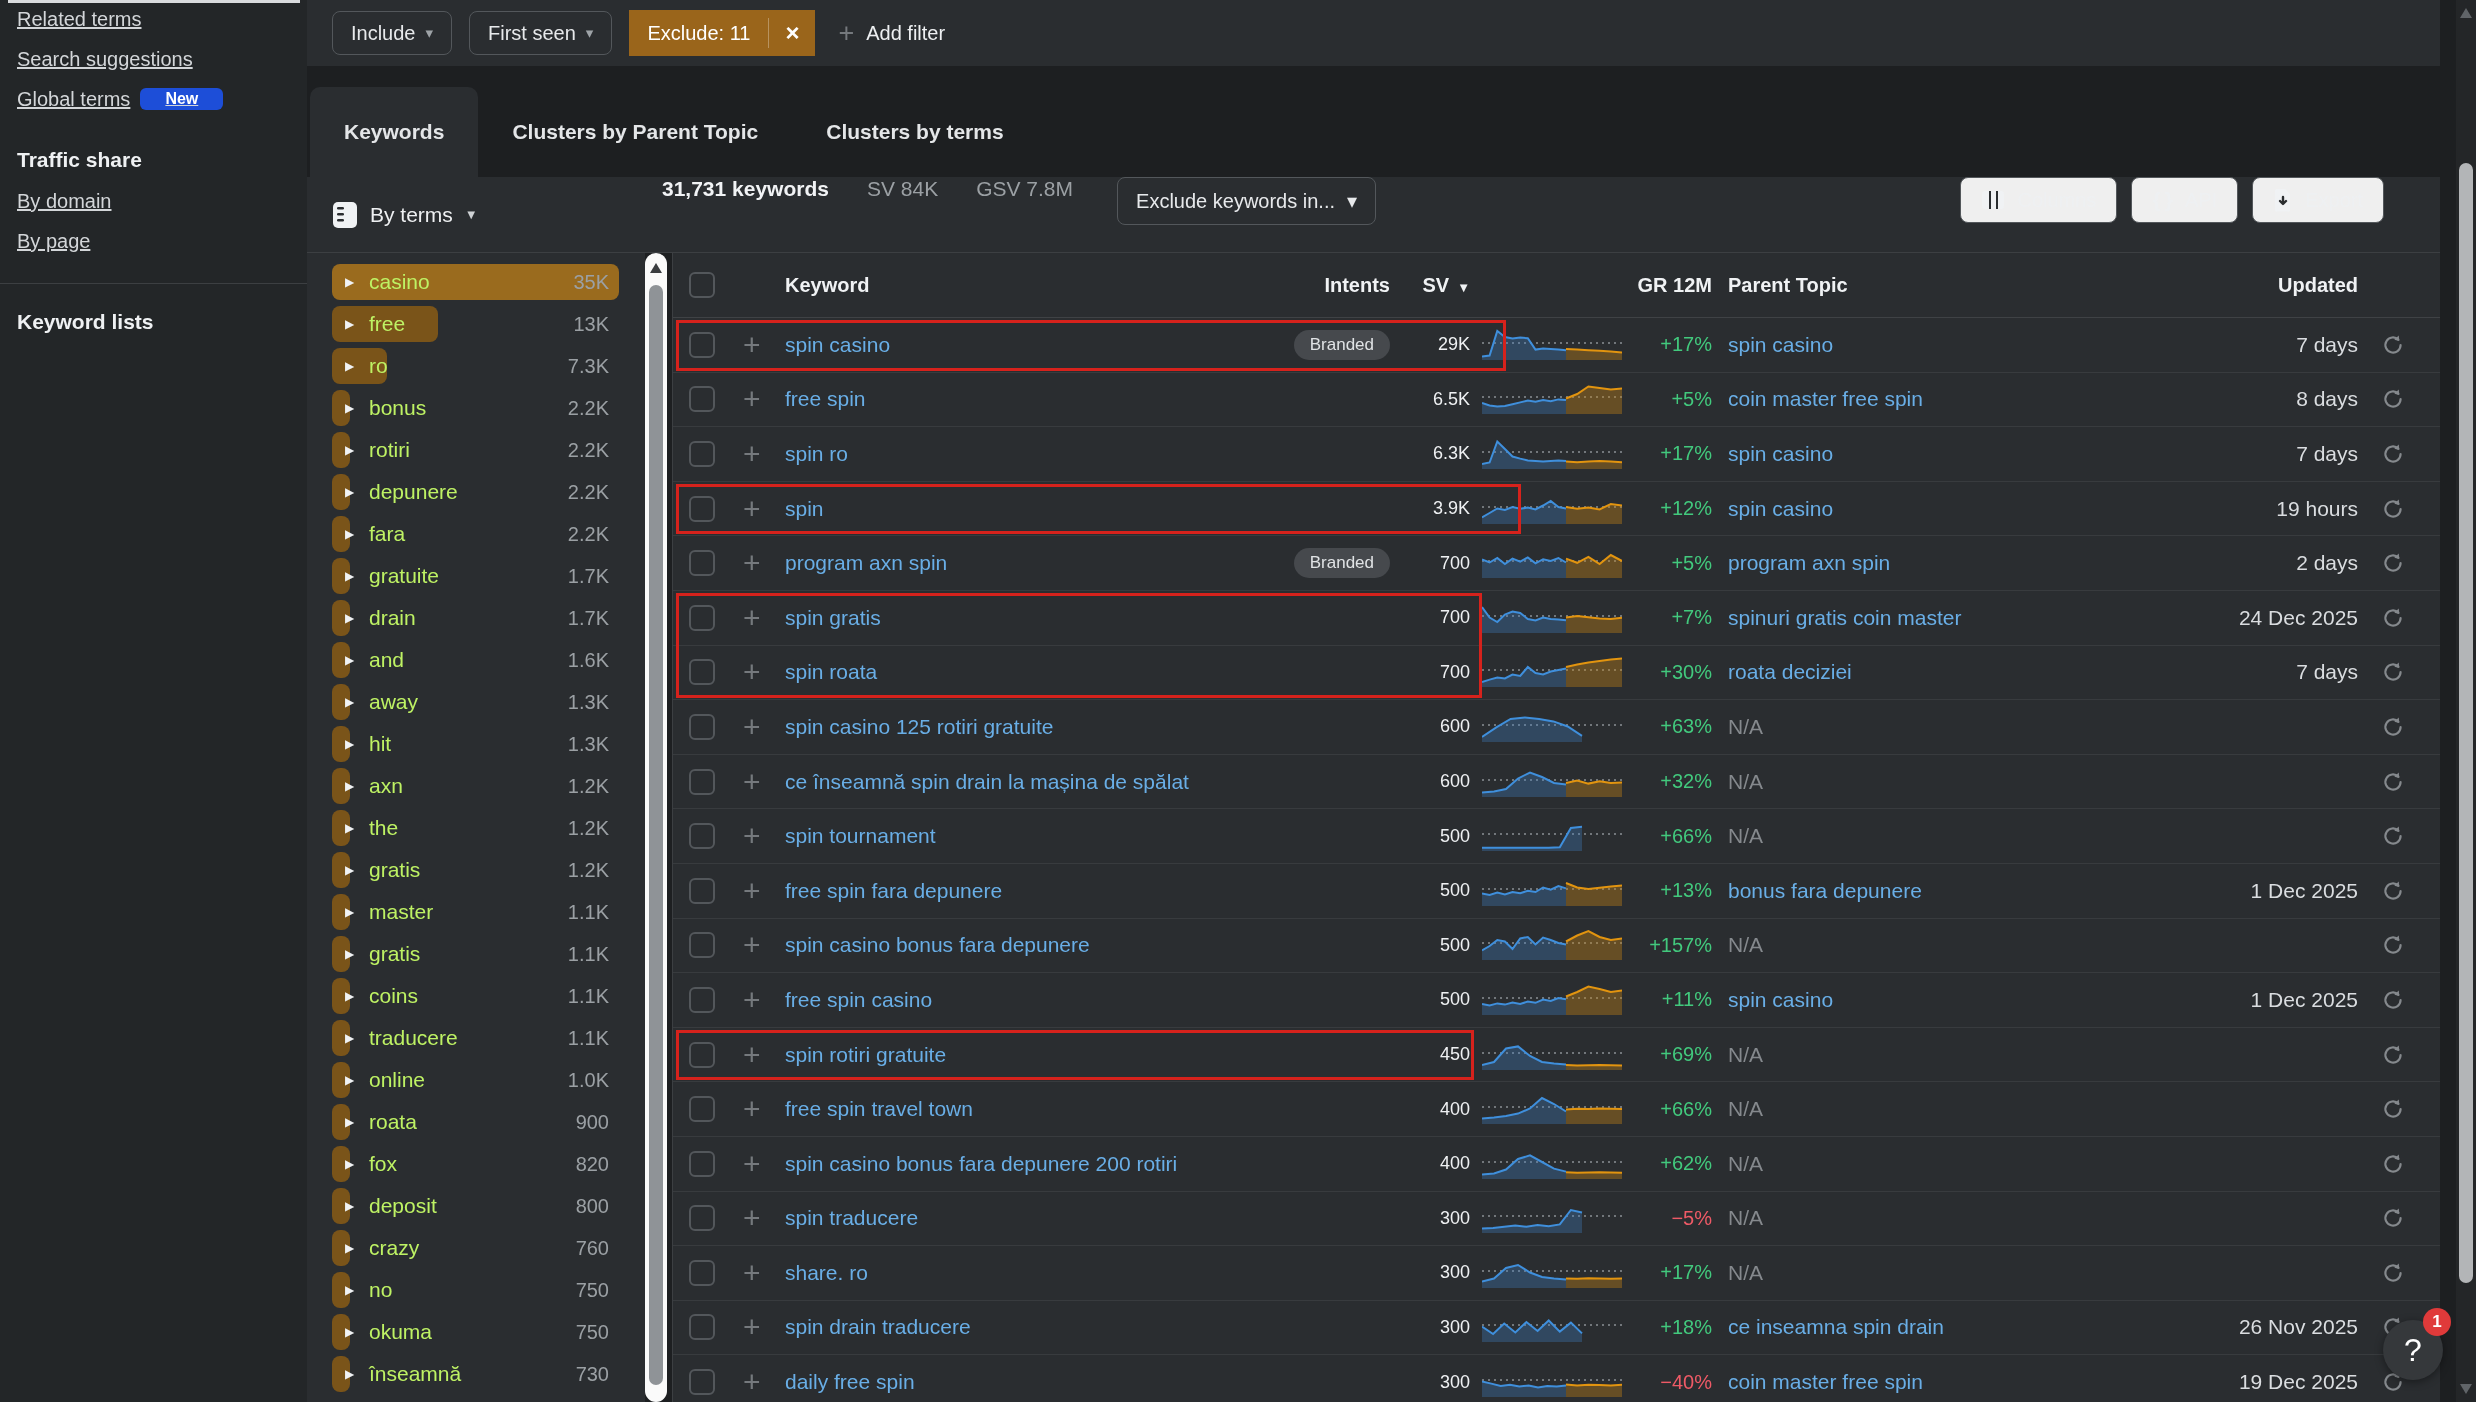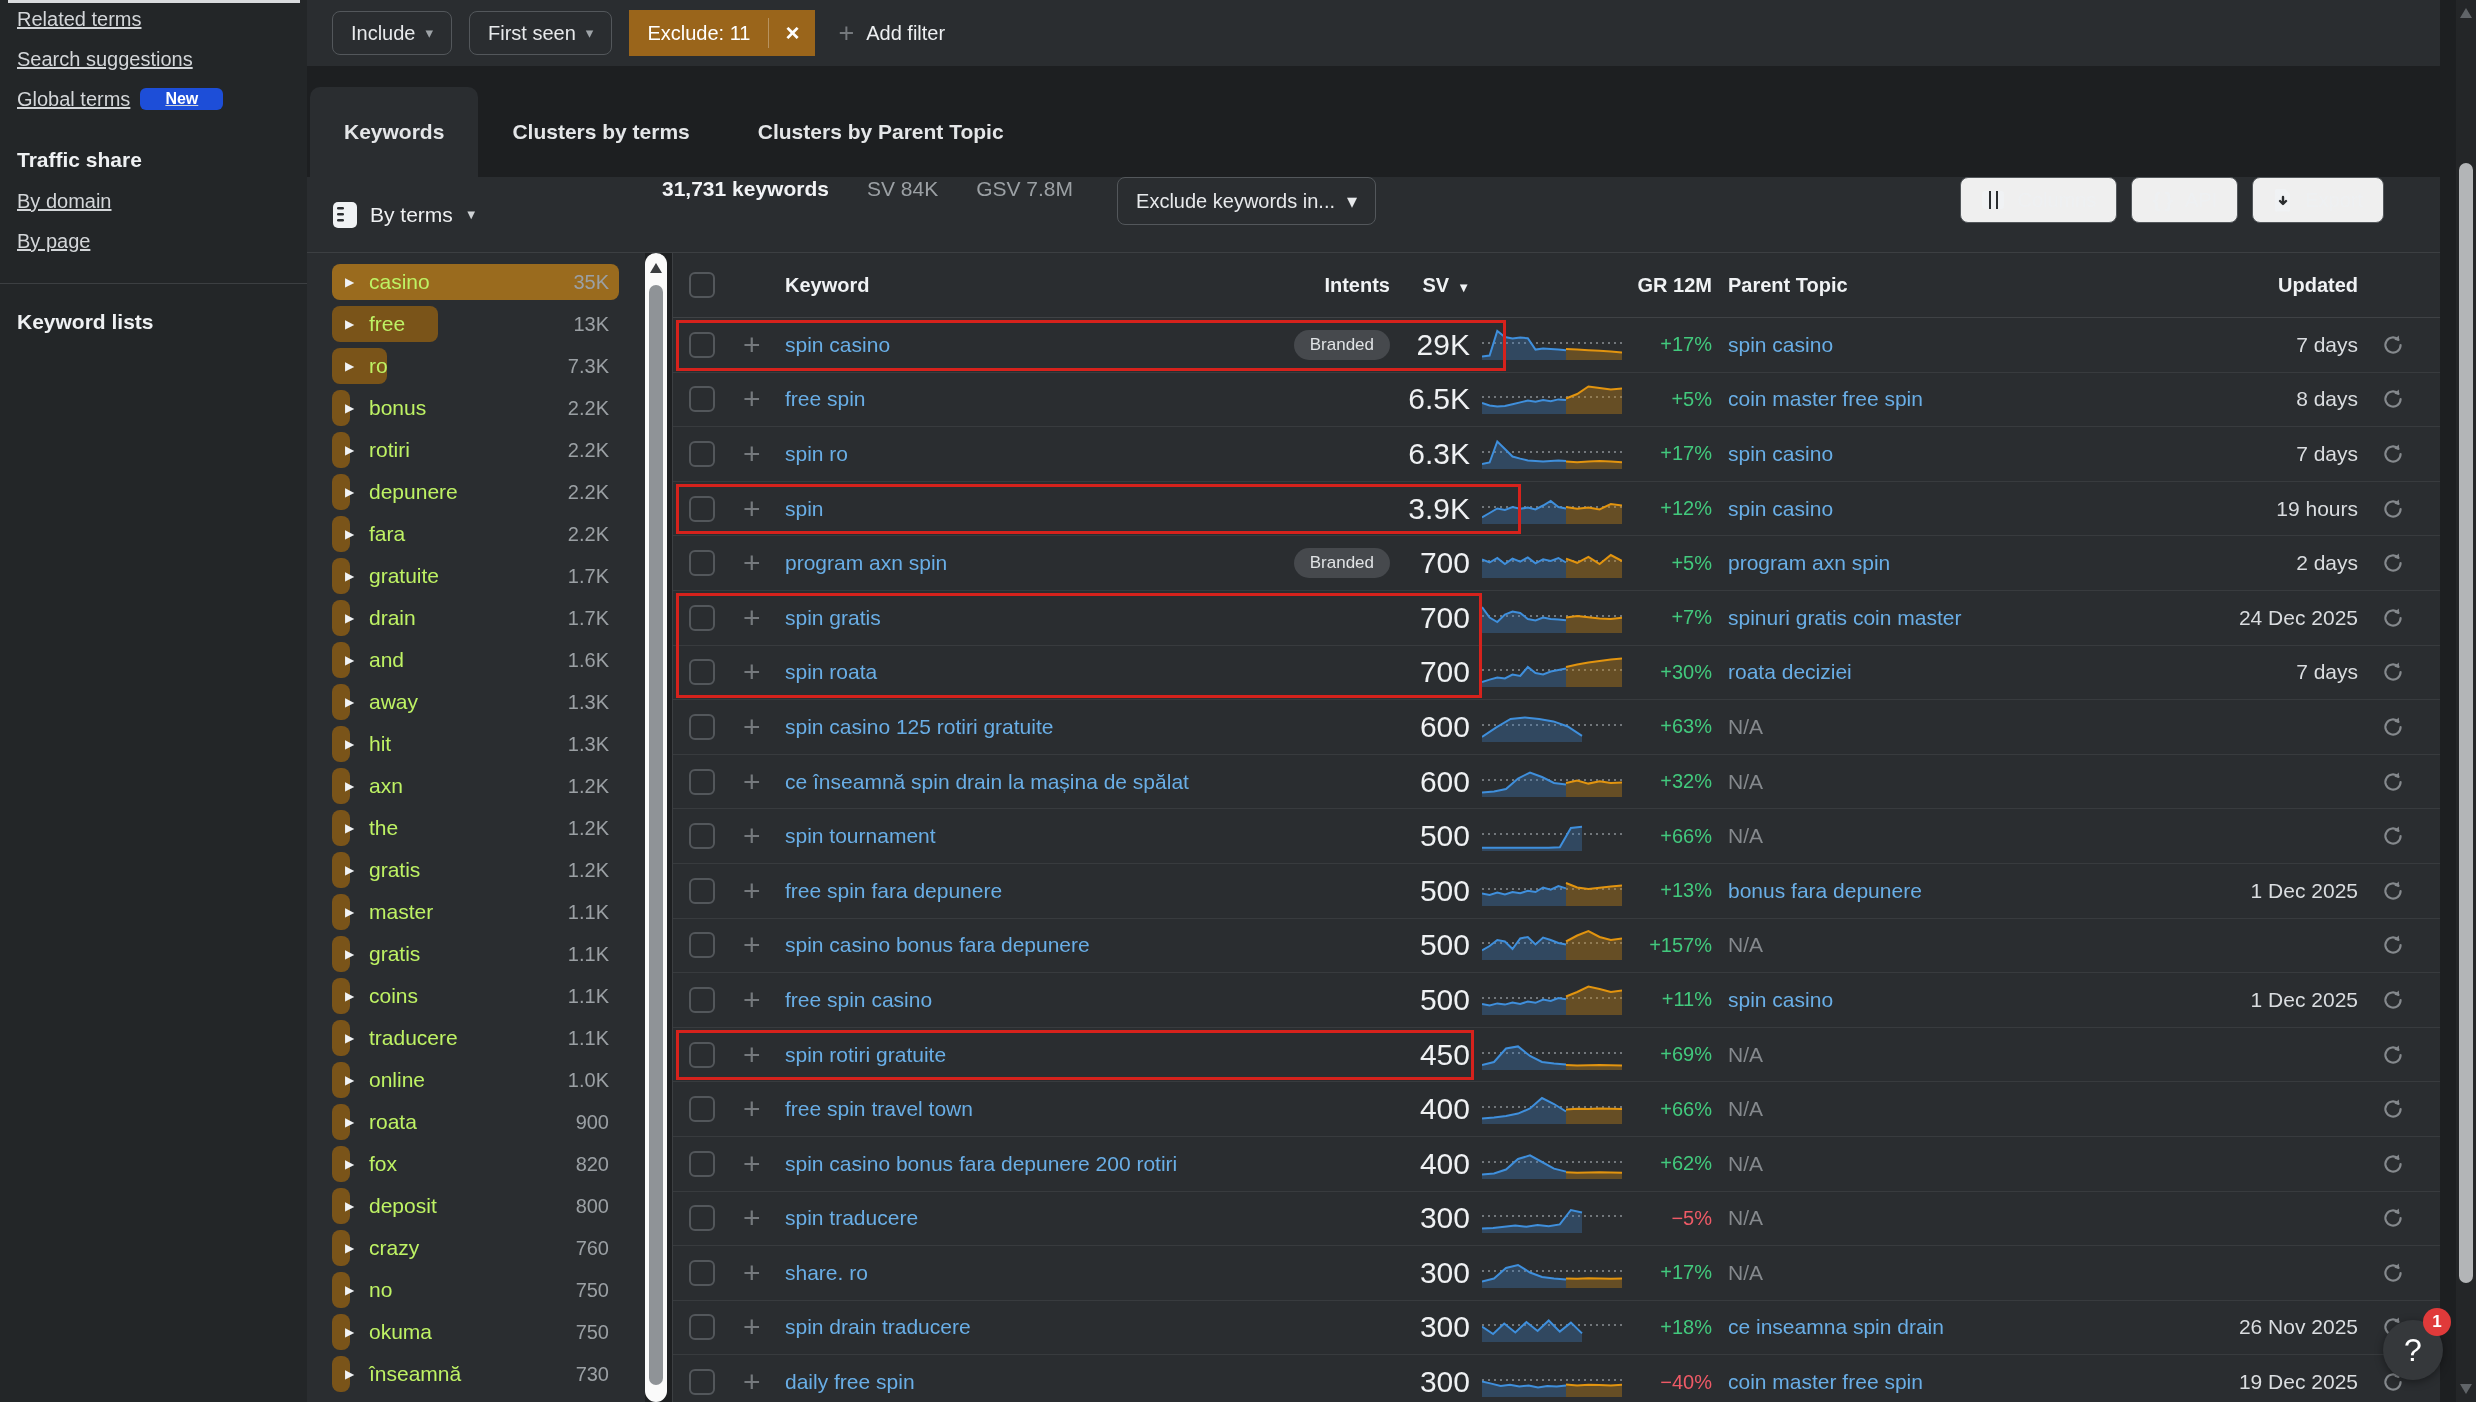--- a/index.html
+++ b/index.html
@@ -53,21 +53,21 @@
   
   #table{position:absolute;left:672px;top:253px;width:1768px;height:1149px;background:#2a2d30;border-left:1px solid #3c3f42;box-sizing:border-box;}
   .grid{display:grid;grid-template-columns:16px 30px 24px 30px 12px 1fr 130px 80px 12px 150px 80px 16px 480px 150px 70px 12px;align-items:center;}
   #thead{height:64px;border-bottom:1px solid #3f4245;font-size:20px;font-weight:bold;color:#f0f2f4;}
   #rows{position:relative;height:1084px;overflow:hidden;}
   .trow{height:54.6px;border-bottom:1px solid #383b3e;box-sizing:border-box;}
   .cb{width:26px;height:26px;border:2px solid #53575b;border-radius:6px;box-sizing:border-box;cursor:pointer;}
   .plus{font-size:30px;font-weight:300;color:#75797d;cursor:pointer;line-height:1;}
   .kw{font-size:21px;color:#69aee6;text-decoration:none;cursor:pointer;white-space:nowrap;overflow:hidden;}
   .badge{justify-self:end;background:#46494d;color:#e0e3e5;font-size:17px;border-radius:999px;padding:5px 16px;}
-  .sv{justify-self:end;font-size:30px;color:#eff1f3;}
+  .sv{justify-self:end;font-size:18px;color:#eff1f3;}
   .gr{justify-self:end;font-size:20px;color:#42c97d;}
   .gr.neg{color:#ee5a66;}
   .parent{font-size:21px;color:#69aee6;cursor:pointer;white-space:nowrap;overflow:hidden;}
   .parent.na{color:#85898d;cursor:default;}
   .upd{justify-self:end;font-size:21px;color:#dadde0;white-space:nowrap;}
   .refresh{justify-self:center;cursor:pointer;display:flex;}
   .sortcar{font-size:13px;margin-left:8px;}
   .hl{position:absolute;left:3px;border:3px solid #d6221c;box-sizing:border-box;pointer-events:none;z-index:5;}
   
   #page-sb{position:absolute;right:0;top:0;width:20px;height:1402px;background:#242628;}
@@ -122,22 +122,22 @@
       <span class="x">×</span>
     </div>
     <div id="addfilter">
       <span class="plus">+</span>
       <span>Add filter</span>
     </div>
   </div>
 
   <div id="tabstrip">
     <div class="tab active">Keywords</div>
+    <div class="tab">Clusters by Parent Topic</div>
     <div class="tab">Clusters by terms</div>
-    <div class="tab">Clusters by Parent Topic</div>
   </div>
 
   <div id="toolbar" class="panel">
     <div id="byterms">
       <span class="ico">
         <svg width="26" height="28" viewBox="0 0 26 28">
             <rect x="1" y="1" width="24" height="26" rx="5" fill="#f0f2f4"></rect>
             <rect x="5" y="6" width="7" height="2.6" rx="1.3" fill="#2a2d30"></rect>
             <rect x="5" y="12" width="7" height="2.6" rx="1.3" fill="#2a2d30"></rect>
             <rect x="5" y="18" width="7" height="2.6" rx="1.3" fill="#2a2d30"></rect>

